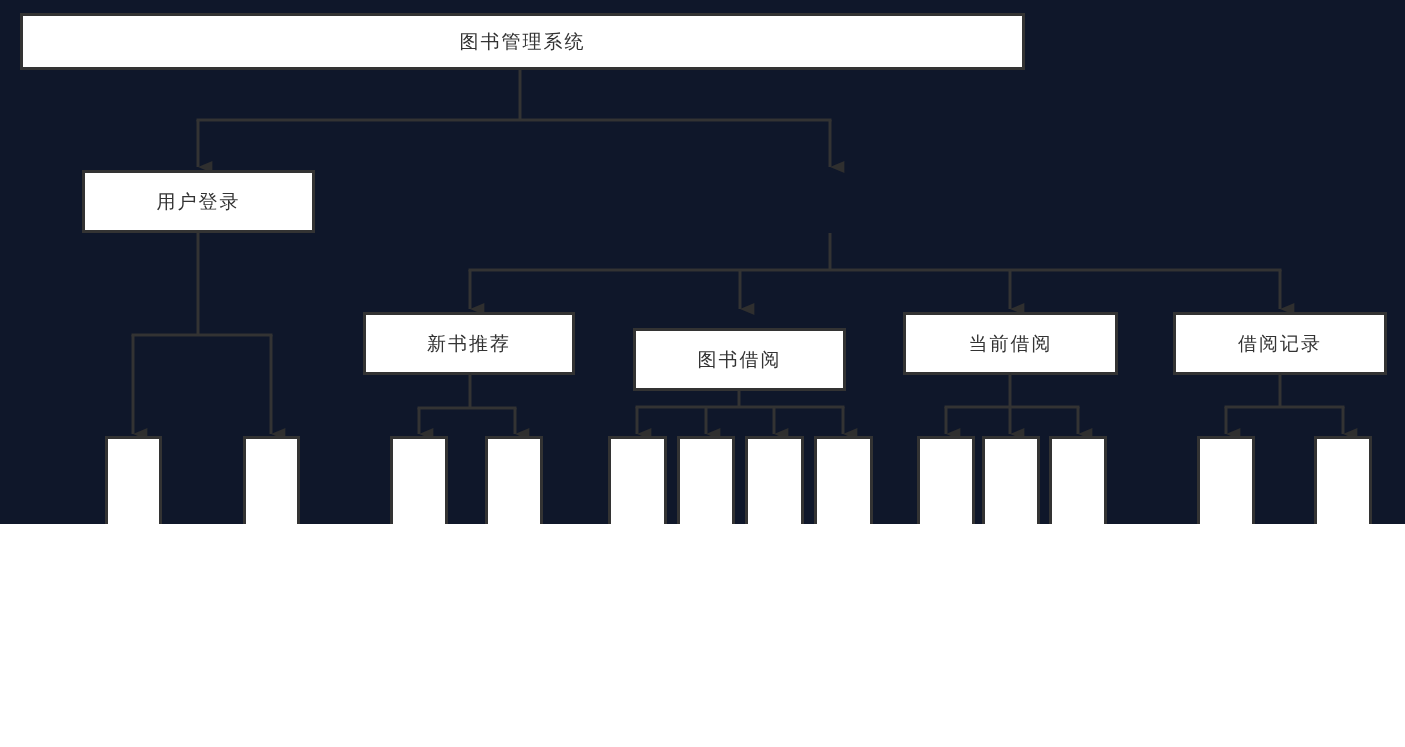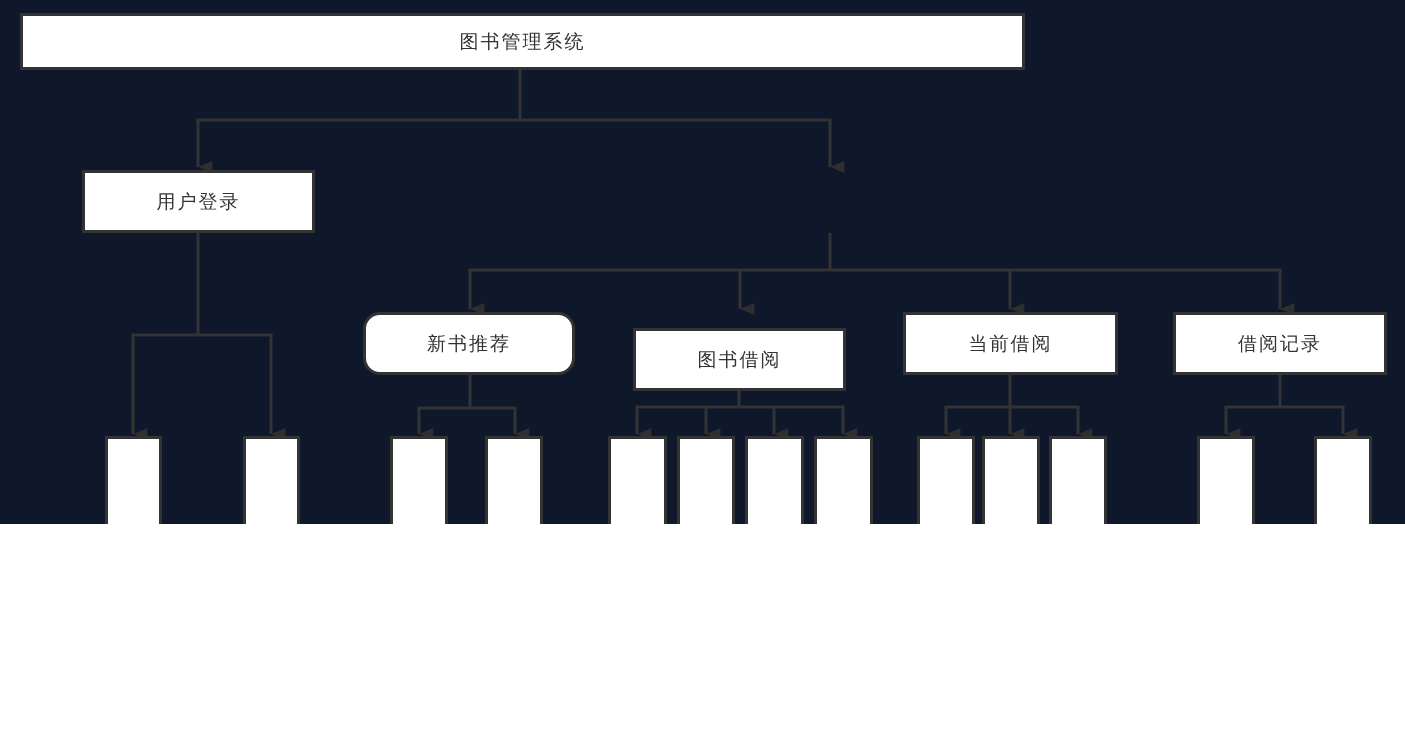--- a/index.html
+++ b/index.html
@@ -94,21 +94,21 @@
       <path d="M1280 375 V407 M1224.5 407 H1344.5"></path>
       <line x1="1226" y1="407" x2="1226" y2="434" marker-end="url(#arrow)"></line>
       <line x1="1343" y1="407" x2="1343" y2="434" marker-end="url(#arrow)"></line>
     </g>
   </svg>
 
   <div class="node" style="left:20px; top:13px; width:1005px; height:57px;">图书管理系统</div>
 
   <div class="node" style="left:82px; top:170px; width:233px; height:63px;">用户登录</div>
 
-  <div class="node" style="left:363px; top:312px; width:212px; height:63px;border-radius:17px;">新书推荐</div>
+  <div class="node" style="left:363px; top:312px; width:212px; height:63px;">新书推荐</div>
   <div class="node" style="left:633px; top:328px; width:213px; height:63px;">图书借阅</div>
   <div class="node" style="left:1173px; top:312px; width:214px; height:63px;">借阅记录</div>
   <div class="node" style="left:903px; top:312px; width:215px; height:63px;">当前借阅</div>
 
   <div class="node leaf" style="left:105px; top:436px; width:57px; height:300px;">用户登录</div>
   <div class="node leaf" style="left:243px; top:436px; width:57px; height:300px;">注销登录</div>
 
   <div class="node leaf" style="left:390px; top:436px; width:58px; height:300px;">查询图书</div>
   <div class="node leaf" style="left:485px; top:436px; width:58px; height:300px;">借阅图书</div>
 

